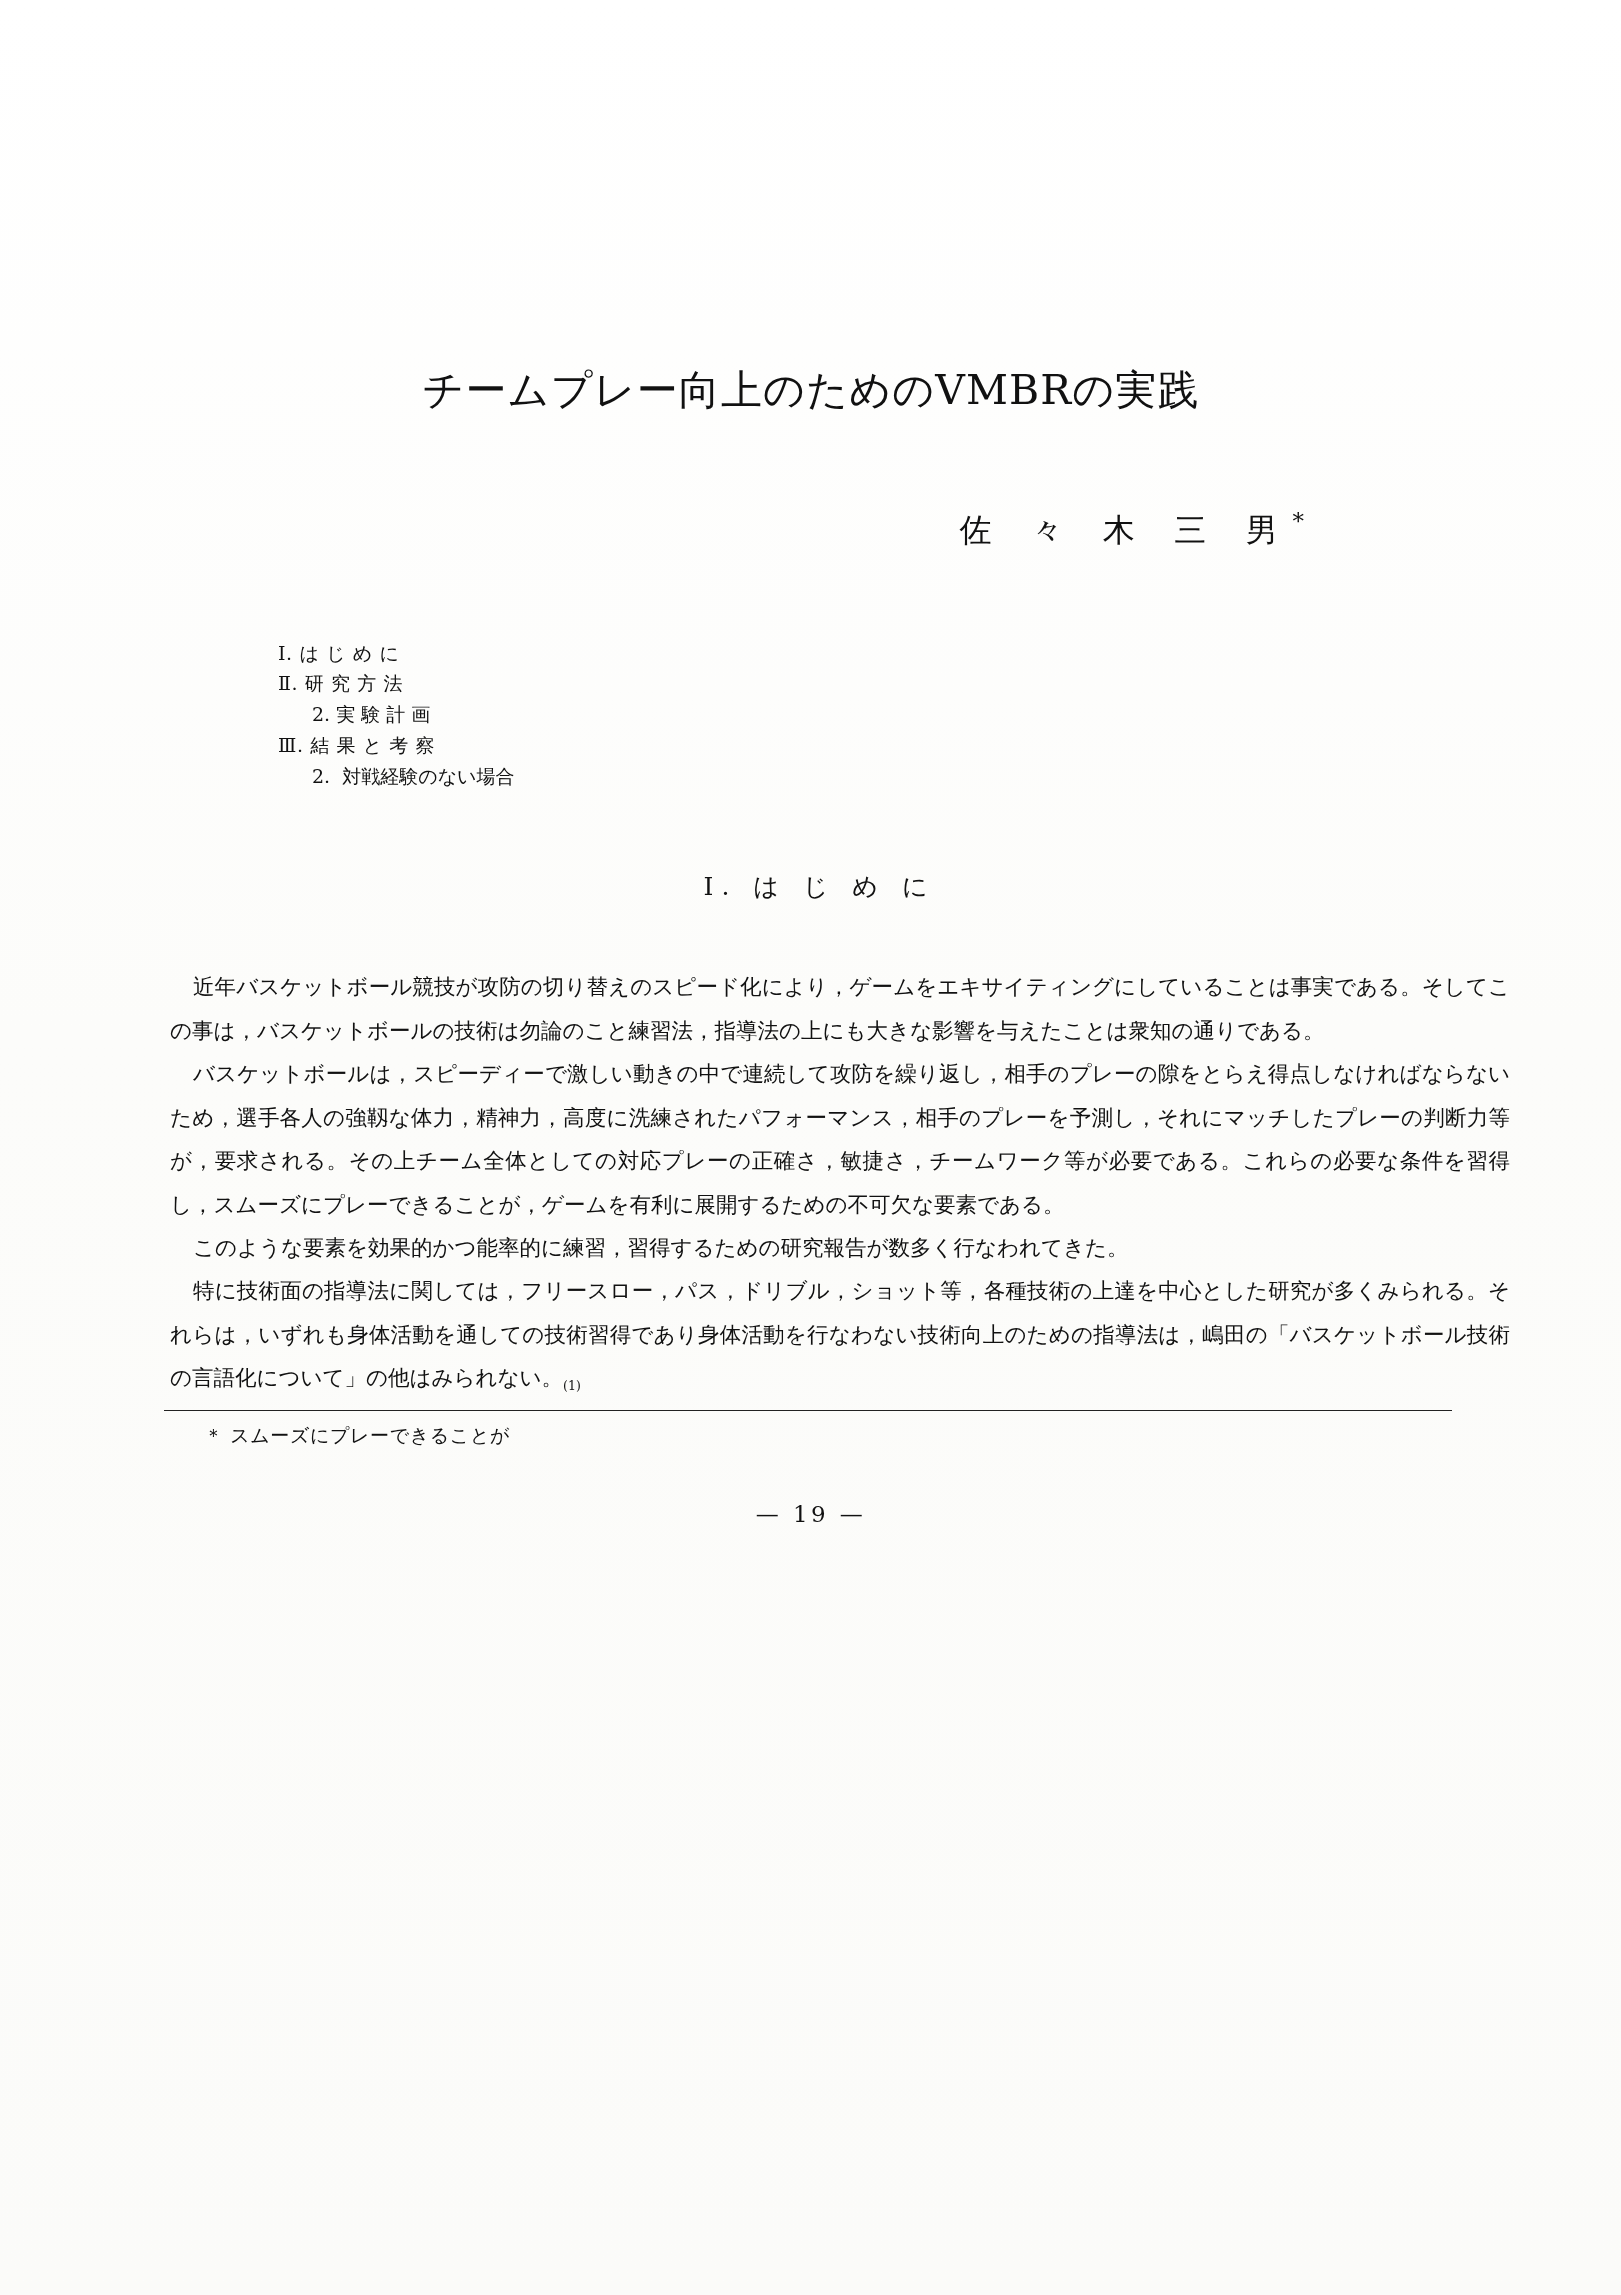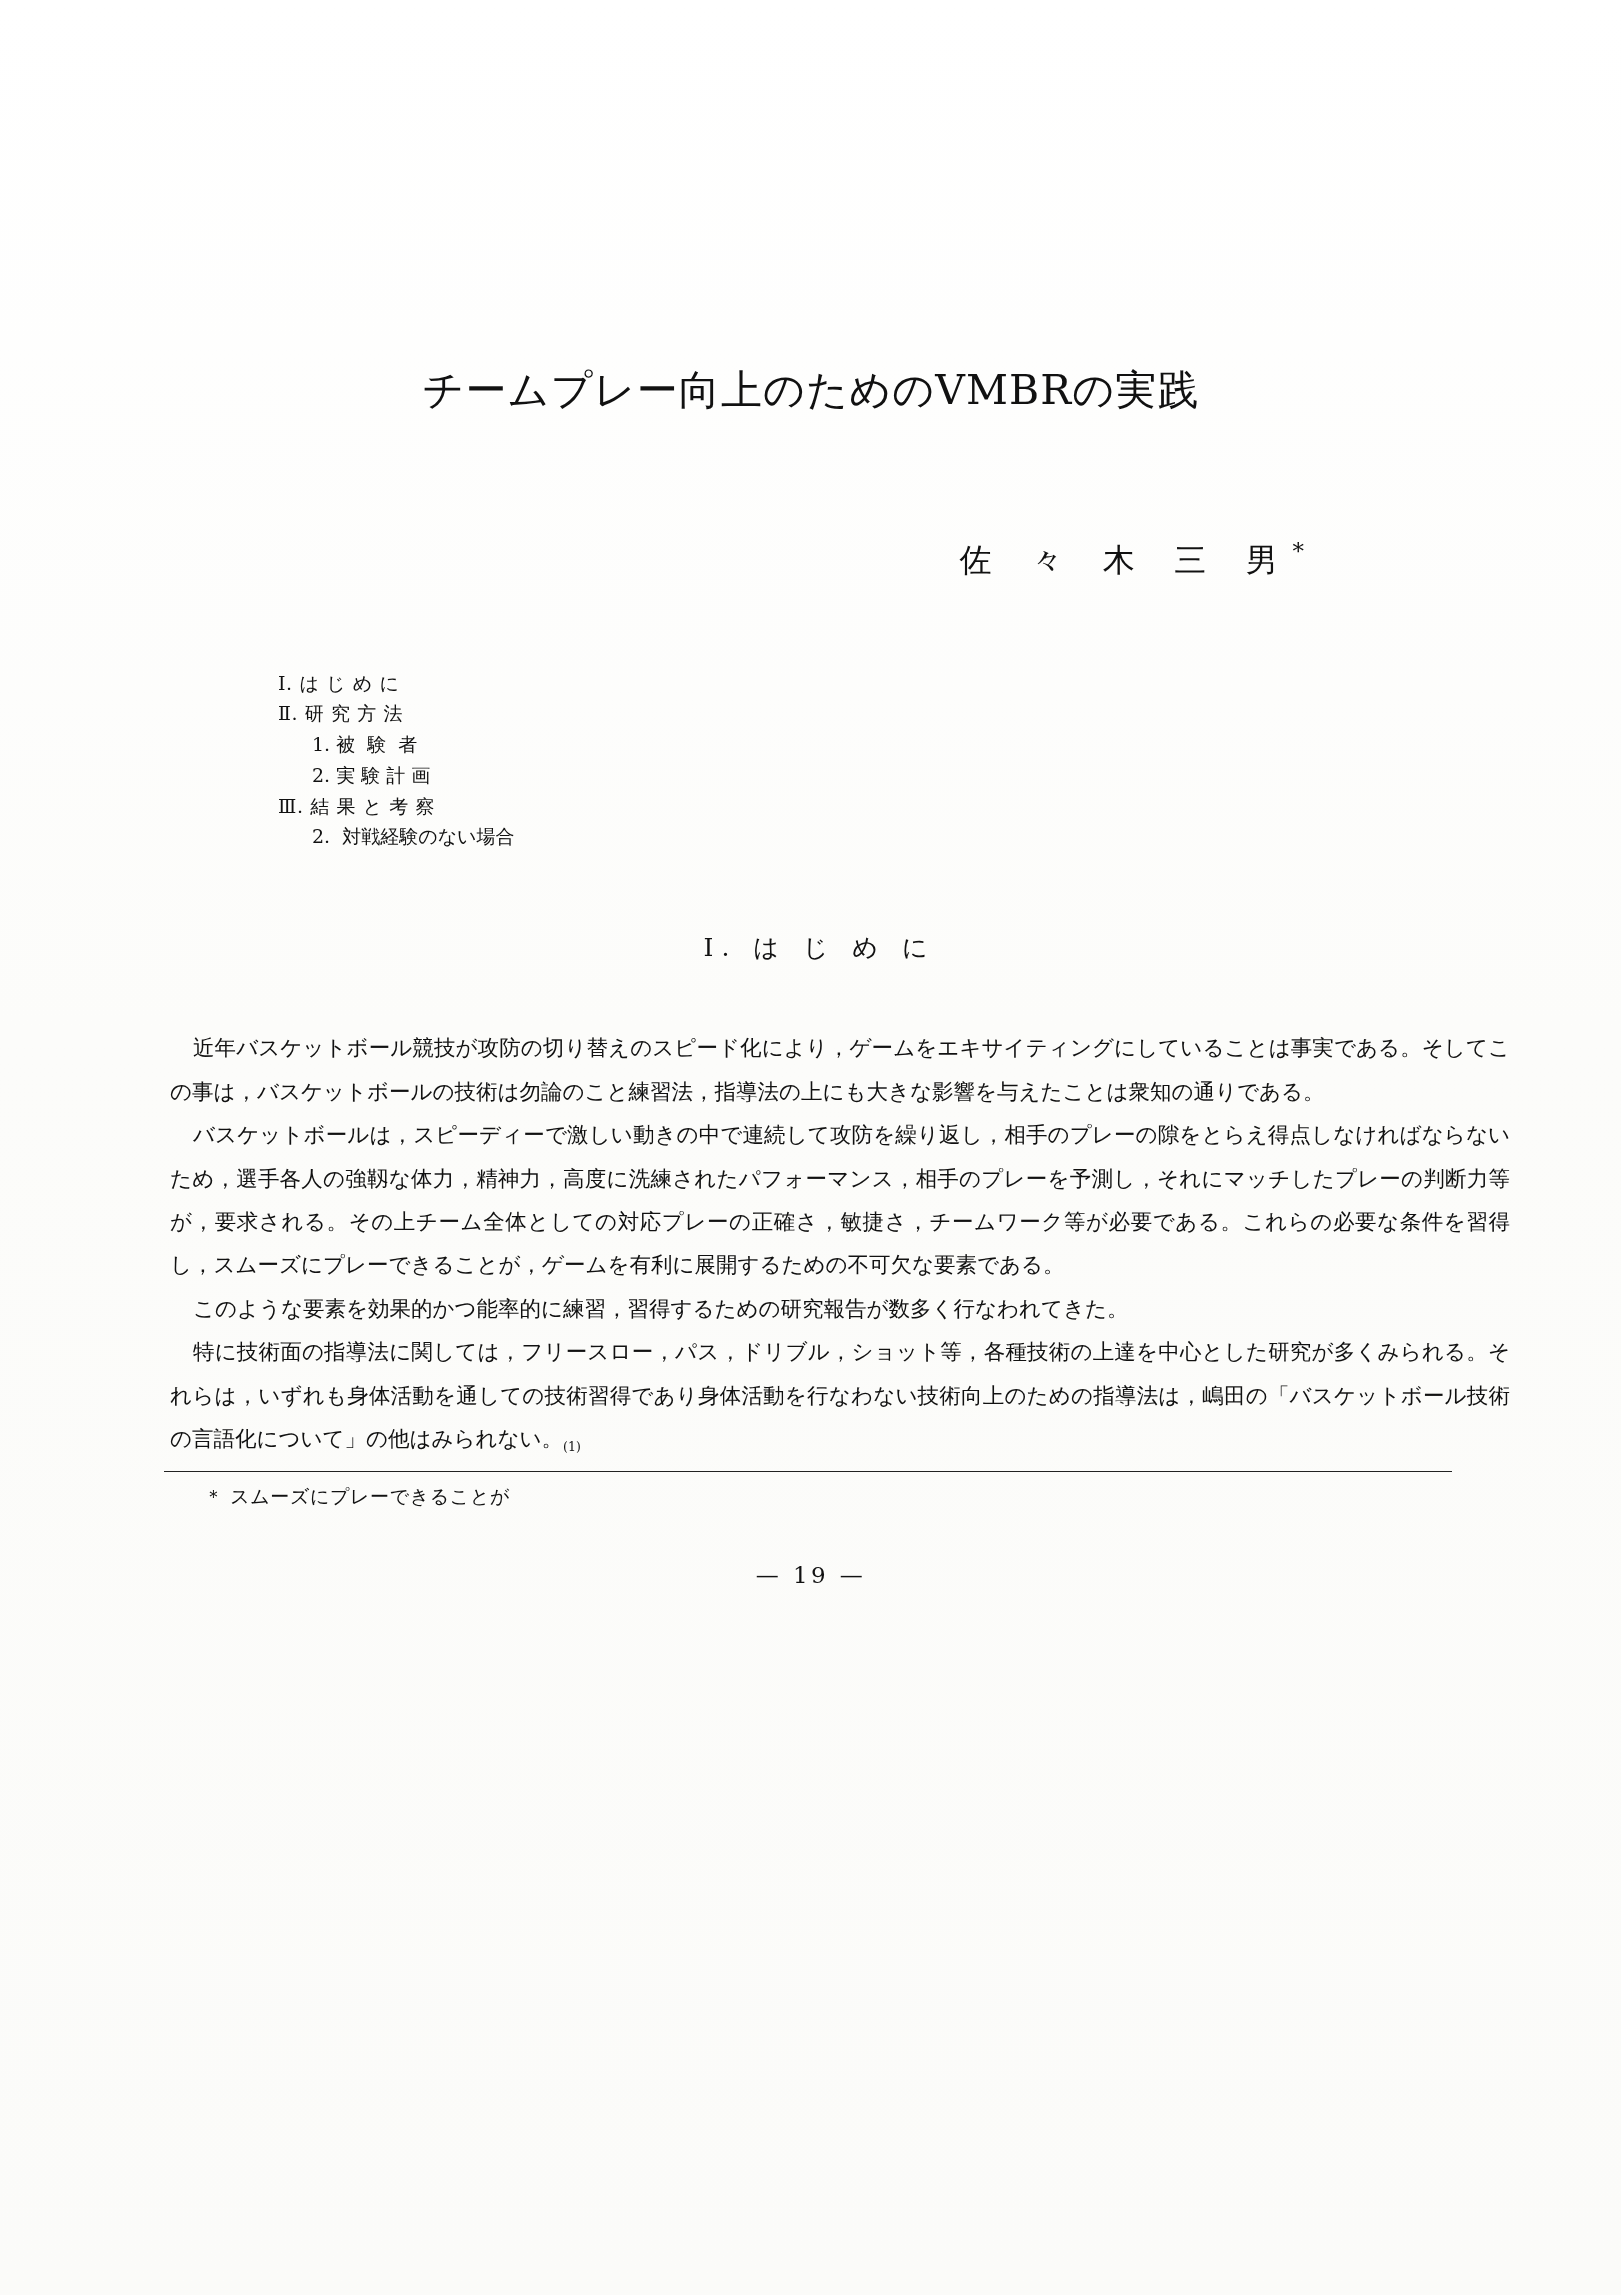--- a/index.html
+++ b/index.html
@@ -38,21 +38,21 @@
     letter-spacing: 1.1px;
     margin: 0;
     padding-top: 363px;
     font-weight: 500;
     font-family: "DejaVu Serif", "Liberation Serif", serif;
   }
 
   .author-line {
     text-align: right;
     padding-right: 318px;
-    margin-top: 120px;
+    margin-top: 90px;
     font-size: 32px;
     letter-spacing: 14.7px;
     white-space: nowrap;
   }
   .author-mark {
     font-size: 23px;
     vertical-align: super;
     letter-spacing: 0;
   }
 
@@ -123,21 +123,20 @@
 
     <h1 class="title">チームプレー向上のためのVMBRの実践</h1>
 
     <div class="author-line">
       <span>佐 々 木 三 男</span><span class="author-mark">*</span>
     </div>
 
     <div class="toc">
       <div class="toc-item level1">Ⅰ. は じ め に</div>
       <div class="toc-item level1">Ⅱ. 研 究 方 法</div>
-      <div class="toc-item level2">1. 被  験  者</div>
       <div class="toc-item level2">2. 実 験 計 画</div>
       <div class="toc-item level1">Ⅲ. 結 果 と 考 察</div>
       <div class="toc-item level2">2.  対戦経験のない場合</div>
     </div>
 
     <div class="section-heading">Ⅰ. は  じ  め  に</div>
 
     <div class="body-text">
       <p>近年バスケットボール競技が攻防の切り替えのスピード化により，ゲームをエキサイティングにしていることは事実である。そしてこの事は，バスケットボールの技術は勿論のこと練習法，指導法の上にも大きな影響を与えたことは衆知の通りである。</p>
       <p>バスケットボールは，スピーディーで激しい動きの中で連続して攻防を繰り返し，相手のプレーの隙をとらえ得点しなければならないため，選手各人の強靱な体力，精神力，高度に洗練されたパフォーマンス，相手のプレーを予測し，それにマッチしたプレーの判断力等が，要求される。その上チーム全体としての対応プレーの正確さ，敏捷さ，チームワーク等が必要である。これらの必要な条件を習得し，スムーズにプレーできることが，ゲームを有利に展開するための不可欠な要素である。</p>

